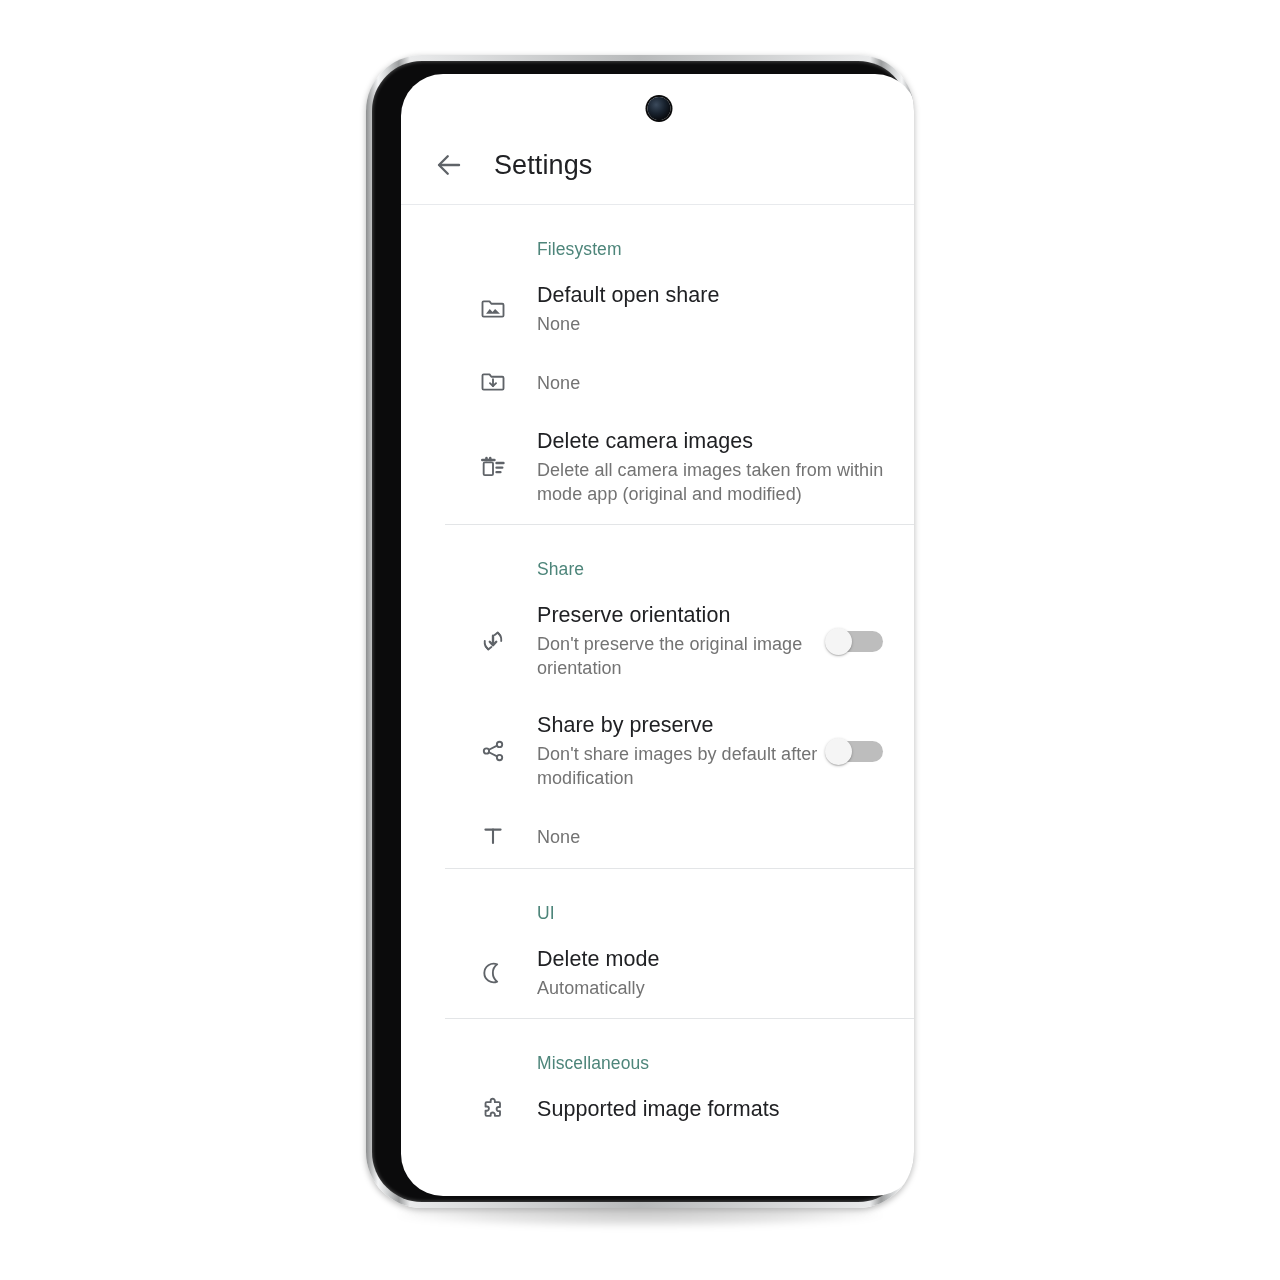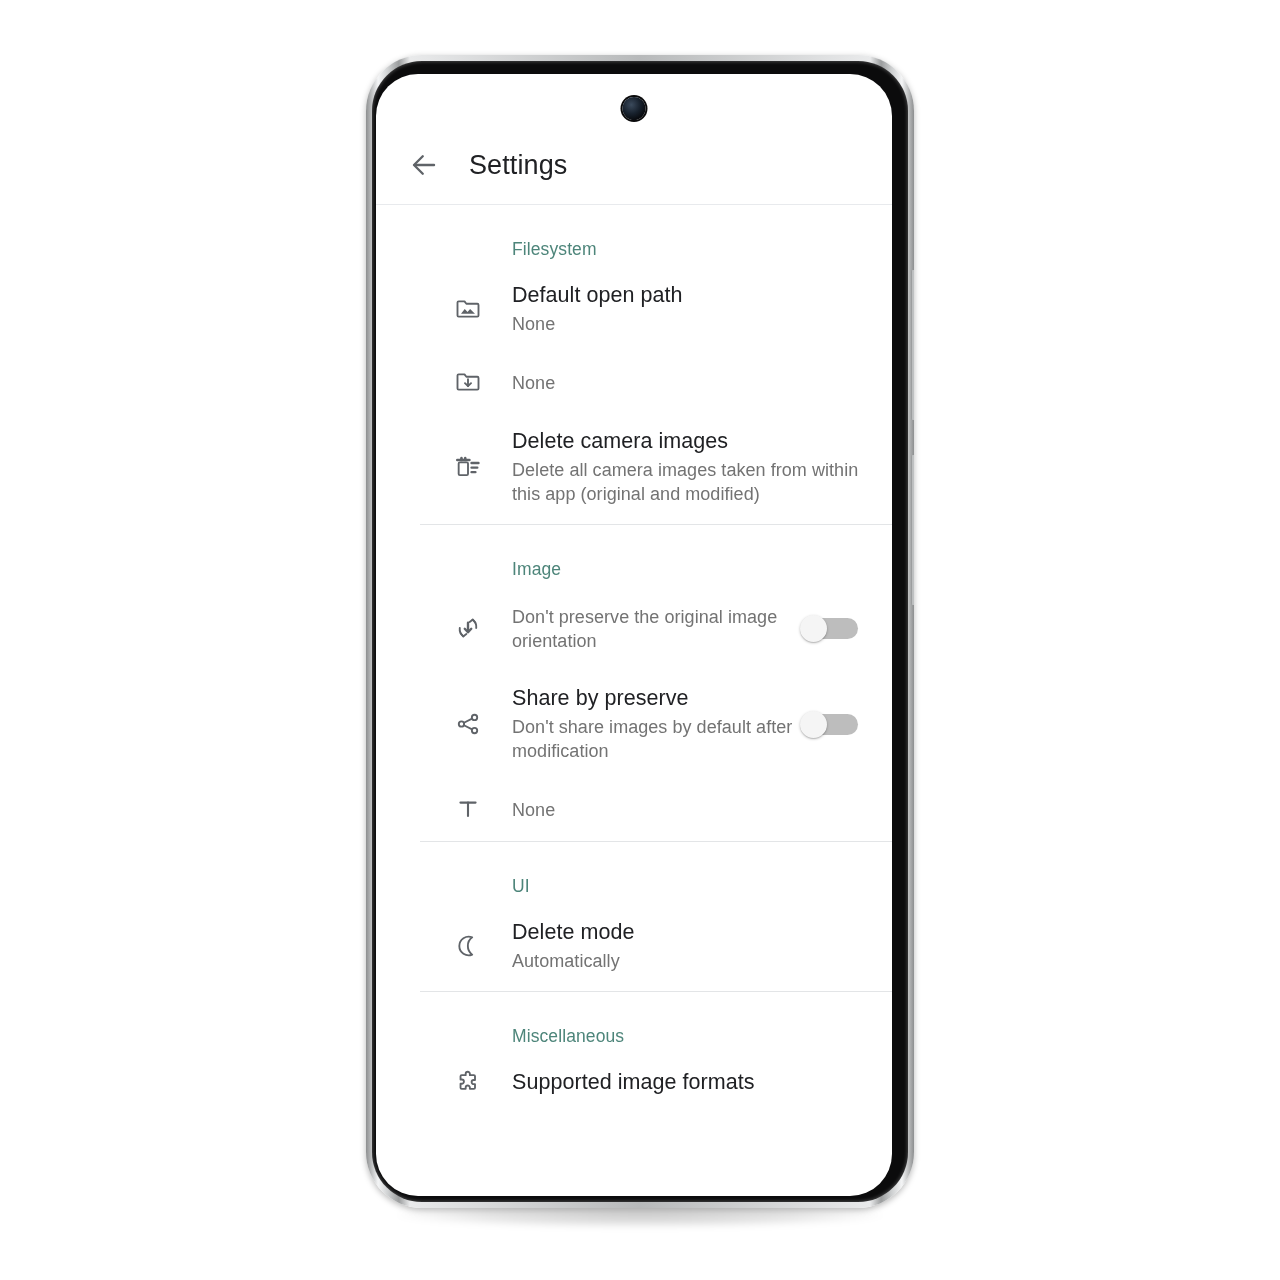--- a/index.html
+++ b/index.html
@@ -65,21 +65,21 @@
     top: 6px;
     right: 6px;
     bottom: 6px;
     border-radius: 50px;
     background: #0b0b0c;
     box-shadow: inset 0 0 4px rgba(255,255,255,0.35);
   }
   
   .screen {
     position: absolute;
-    left: 4px;
+    left: 29px;
     top: 13px;
     width: 516px;
     height: 1122px;
     border-radius: 42px;
     background: #ffffff;
     overflow: hidden;
   }
 
   
   .side-btn {
@@ -265,21 +265,21 @@
             <div class="section-title">Filesystem</div>
 
             <div class="row">
               <div class="row-icon centered-vert">
                 <svg width="28" height="28" viewBox="0 0 24 24" fill="none" stroke="#5f6368" stroke-width="1.6" stroke-linejoin="round">
                   <path d="M3 6.5a1 1 0 0 1 1-1h5l1.6 2H20a1 1 0 0 1 1 1v9a1 1 0 0 1-1 1H4a1 1 0 0 1-1-1z"></path>
                   <path d="M6 16l3.2-4 2.4 2.6L13.8 12 18 16z" fill="#5f6368" stroke="none"></path>
                 </svg>
               </div>
               <div class="row-text">
-                <div class="row-title">Default open path</div>
+                <div class="row-title">Default open share</div>
                 <div class="row-sub">None</div>
               </div>
             </div>
 
             <div class="row">
               <div class="row-icon centered-vert">
                 <svg width="28" height="28" viewBox="0 0 24 24" fill="none" stroke="#5f6368" stroke-width="1.6" stroke-linejoin="round">
                   <path d="M3 6.5a1 1 0 0 1 1-1h5l1.6 2H20a1 1 0 0 1 1 1v9a1 1 0 0 1-1 1H4a1 1 0 0 1-1-1z"></path>
                   <line x1="12" y1="9.6" x2="12" y2="15.4" stroke-linecap="round"></line>
                   <polyline points="9.4,13 12,15.6 14.6,13" stroke-linecap="round"></polyline>
@@ -297,42 +297,43 @@
                   <line x1="2.8" y1="6" x2="13.2" y2="6" stroke-width="2.2"></line>
                   <line x1="6.4" y1="6" x2="6.4" y2="4.4" stroke-width="2.2"></line>
                   <line x1="9.6" y1="6" x2="9.6" y2="4.4" stroke-width="2.2"></line>
                   <line x1="15" y1="8.6" x2="21" y2="8.6" stroke-width="2"></line>
                   <line x1="15" y1="12.6" x2="20" y2="12.6" stroke-width="2"></line>
                   <line x1="15" y1="16.4" x2="18.4" y2="16.4" stroke-width="2"></line>
                 </svg>
               </div>
               <div class="row-text">
                 <div class="row-title">Delete camera images</div>
-                <div class="row-sub">Delete all camera images taken from within this app (original and modified)</div>
+                <div class="row-sub">Delete all camera images taken from within mode app (original and modified)</div>
               </div>
             </div>
           </div>
 
           <div class="section-divider"></div>
 
           <div class="section">
-            <div class="section-title">Image</div>
+            <div class="section-title">Share</div>
 
             <div class="row">
               <div class="row-icon centered-vert">
                 <svg width="30" height="30" viewBox="0 0 24 24" fill="none" stroke="#5f6368" stroke-width="1.5" stroke-linecap="round" stroke-linejoin="round">
                   <path d="M15.6 5.4A7 7 0 0 1 18.6 12"></path>
                   <polyline points="13.3,7.2 15.9,5.2 17.9,7.8" fill="none"></polyline>
                   <path d="M8.4 18.6A7 7 0 0 1 5.4 12"></path>
                   <polyline points="10.7,16.8 8.1,18.8 6.1,16.2" fill="none"></polyline>
                   <line x1="12" y1="7.8" x2="12" y2="15.2" stroke-width="1.9"></line>
                   <polyline points="9.4,12.6 12,15.4 14.6,12.6" stroke-width="1.9"></polyline>
                 </svg>
               </div>
               <div class="row-text">
+                <div class="row-title">Preserve orientation</div>
                 <div class="row-sub">Don't preserve the original image orientation</div>
               </div>
               <div class="toggle">
                 <div class="track"></div>
                 <div class="thumb"></div>
               </div>
             </div>
 
             <div class="row">
               <div class="row-icon centered-vert">

